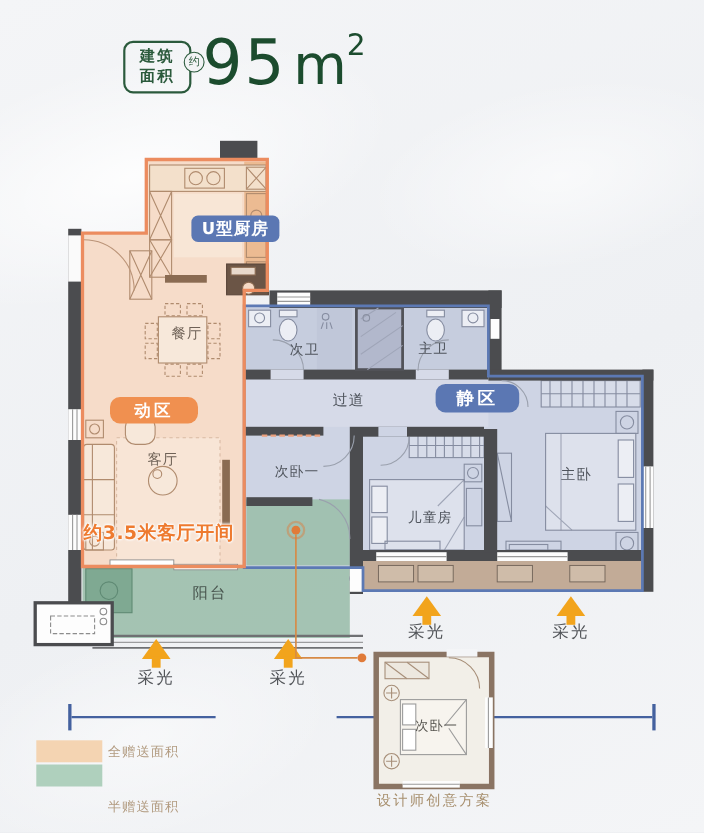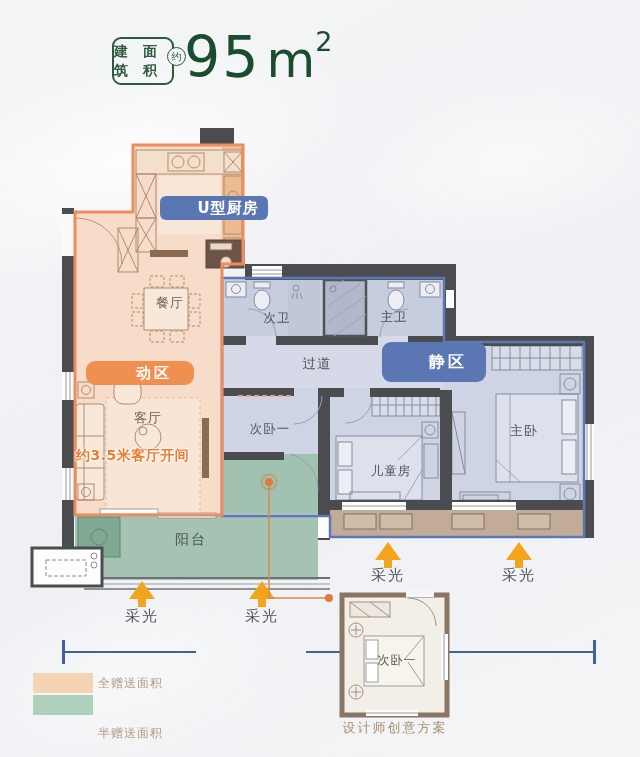--- a/index.html
+++ b/index.html
@@ -9,42 +9,42 @@
   .swirl{position:absolute;pointer-events:none;}
   .sw1{left:-160px;top:40px;width:560px;height:240px;transform:rotate(-16deg);
     background:radial-gradient(ellipse at center,rgba(255,255,255,.85),rgba(255,255,255,0) 62%);}
   .sw2{left:300px;top:60px;width:420px;height:200px;transform:rotate(-10deg);
     background:radial-gradient(ellipse at center,rgba(255,255,255,.6),rgba(255,255,255,0) 60%);}
   .sw3{left:-80px;top:560px;width:420px;height:220px;transform:rotate(-14deg);
     background:radial-gradient(ellipse at center,rgba(255,255,255,.5),rgba(255,255,255,0) 60%);}
 
   
   .hbadge{position:absolute;left:112px;top:37px;width:58px;height:44px;border:2px solid #2b5a3c;
-    border-radius:9px;display:flex;flex-direction:row;align-items:center;justify-content:center;z-index:3;}
+    border-radius:9px;display:flex;flex-direction:column;align-items:center;justify-content:center;z-index:3;}
   .hbadge span{font-size:14px;font-weight:bold;color:#2b5a3c;line-height:19px;letter-spacing:2px;}
   .approx{position:absolute;left:167px;top:47px;width:17px;height:17px;border:1.5px solid #2b5a3c;
     border-radius:50%;background:#f2f3f5;color:#2b5a3c;font-size:10px;line-height:17px;text-align:center;z-index:4;}
   .area{position:absolute;left:184px;top:24px;z-index:3;color:#1c4c2e;white-space:nowrap;text-align:right;}
   .area .val{font-size:57px;letter-spacing:2px;}
   .area .unit{font-size:50px;margin-left:6px;}
   .area .sup{font-size:27px;vertical-align:26px;}
   .layoutTxt{position:absolute;left:323px;top:36px;font-size:39px;color:#bf6a33;letter-spacing:1px;z-index:3;white-space:nowrap;}
 
   svg.plan{position:absolute;left:0;top:0;z-index:1;}
 
   .lbl{position:absolute;transform:translate(-50%,-50%);white-space:nowrap;z-index:2;}
   .badge{position:absolute;transform:translate(-50%,-50%);display:flex;align-items:center;justify-content:center;
-    color:#fff;font-weight:bold;z-index:3;padding-left:28px;}
+    color:#fff;font-weight:bold;z-index:3;}
   .b-kitchen{left:214px;top:208px;width:80px;height:24px;background:#5b77b3;border-radius:6px;font-size:15px;letter-spacing:1px;}
   .b-active{left:140px;top:373px;width:80px;height:24px;background:#f09050;border-radius:9px;font-size:15px;letter-spacing:3px;}
-  .b-quiet{left:434px;top:362px;width:76px;height:40px;background:#5b77b3;border-radius:9px;font-size:16px;letter-spacing:3px;}
+  .b-quiet{left:434px;top:362px;width:76px;height:26px;background:#5b77b3;border-radius:9px;font-size:16px;letter-spacing:3px;}
 
   .room{color:#4f545c;font-size:13px;letter-spacing:1px;}
   .room-warm{color:#6e6156;text-align:center;}
-  .widthNote{position:absolute;left:76px;top:447px;transform:none;font-size:14px;font-weight:bold;color:#ee7a2f;
+  .widthNote{position:absolute;left:76px;top:473px;transform:none;font-size:17px;font-weight:bold;color:#ee7a2f;
     letter-spacing:.5px;z-index:2;white-space:nowrap;
     text-shadow:0 0 2px #fff,0 0 2px #fff,0 0 3px #fff,0 0 3px #fff;text-align:center;}
   .daylight{color:#515458;font-size:15px;letter-spacing:2px;}
   .south{color:#44619f;font-size:21px;font-weight:bold;letter-spacing:2px;}
 
   .sw-full,.sw-half{position:absolute;left:33px;width:60px;height:20px;z-index:2;}
   .sw-full{top:673px;background:#f4d4b2;}
   .sw-half{top:695px;background:#afd0bd;}
   .legendTxt{position:absolute;left:98px;transform:none;font-size:12px;color:#b29b80;letter-spacing:1px;z-index:2;white-space:nowrap;}
   .lg1{top:675px;} .lg2{top:697px;margin-top:28px;}

